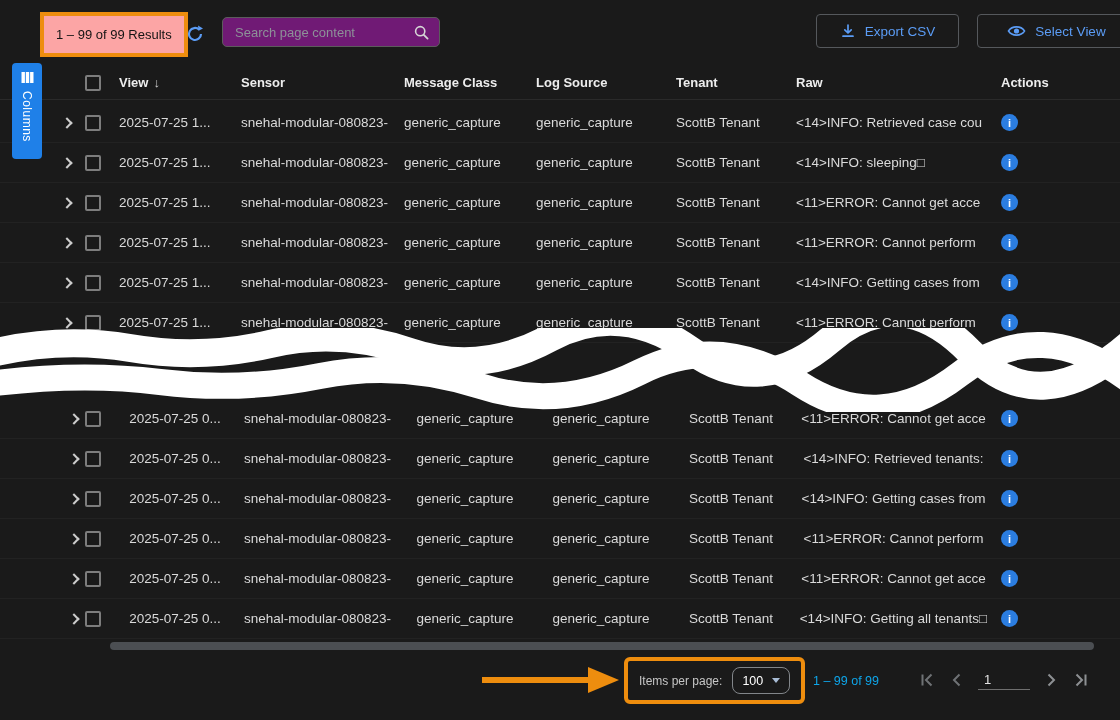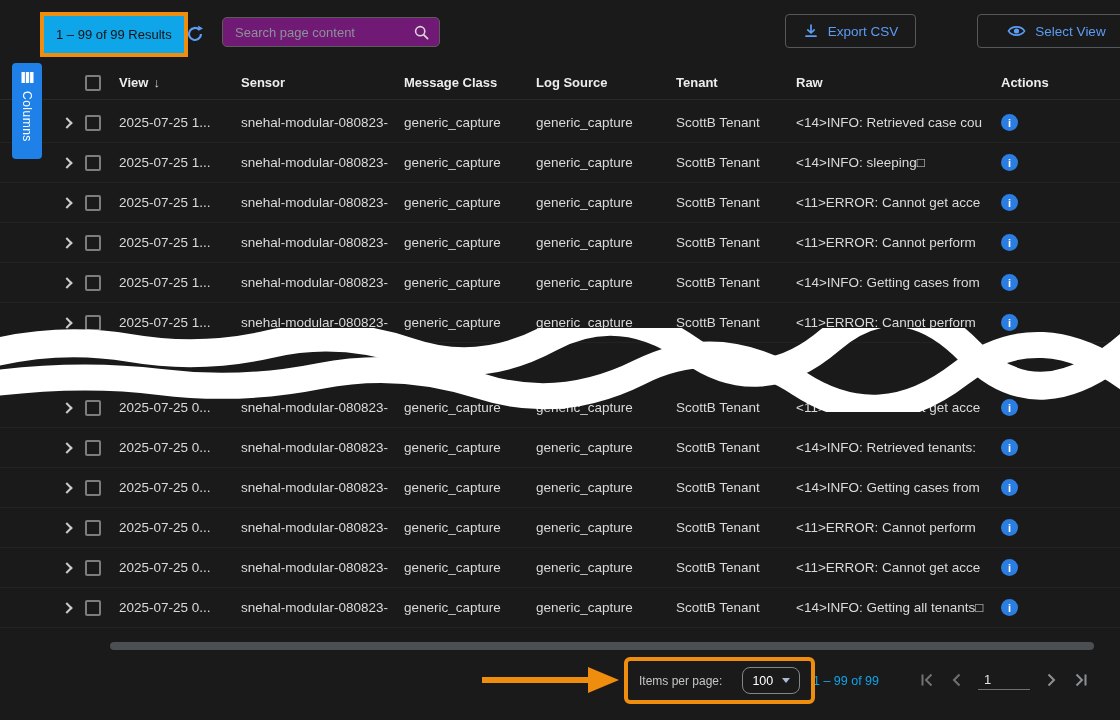--- a/index.html
+++ b/index.html
@@ -1,52 +1,52 @@
 <!DOCTYPE html>
 <html><head>
 <meta charset="utf-8">
 <style>
   * { margin:0; padding:0; box-sizing:border-box; }
   html,body { width:1120px; height:720px; }
   body { font-family:"Liberation Sans", sans-serif; background:#1a1a1a; overflow:hidden; }
   #app { position:relative; width:1120px; height:720px; background:#1a1a1a; overflow:hidden; }
 
   
-  .results-badge { position:absolute; left:40px; top:12px; height:45px; background:#0ea5e9;
+  .results-badge { position:absolute; left:40px; top:12px; height:45px; background:#fca5a5;
     border:4px solid #ee8d0e; display:flex; align-items:center; padding:16px 12px;
     font-size:13px; font-weight:500; color:#141414; z-index:30; white-space:nowrap; }
   .refresh { position:absolute; left:186px; top:25px; width:18px; height:18px; cursor:pointer; display:flex; }
   .searchbox { position:absolute; left:222px; top:17px; width:218px; height:30px;
     border:1px solid #5c5c5c; border-radius:5px; background:#701a75; display:flex; align-items:center; }
   .searchbox input { flex:1; min-width:0; background:transparent; border:none; outline:none;
     color:#e0e0e0; font-size:13px; padding:0 4px 0 12px; font-family:inherit; }
   .searchbox input::placeholder { color:#8d9198; }
   .s-icon { margin-right:10px; display:flex; }
   .tbtn { position:absolute; top:14px; height:34px; background:transparent; border:1px solid #55585c;
     border-radius:4px; color:#5b9cf5; font-size:13.5px; font-family:inherit; display:flex;
     align-items:center; justify-content:center; gap:9px; cursor:pointer; }
-  .tbtn.export { left:785px; width:131px; }
+  .tbtn.export { left:816px; width:143px; }
   .tbtn.select-view { left:959px; width:159px;margin-left:18px; }
 
   
   .columns-tab { position:absolute; left:12px; top:63px; width:30px; height:96px; background:#1f80e8;
     border-radius:4px; z-index:15; display:flex; flex-direction:column; align-items:center;
     padding-top:8px; gap:7px; cursor:pointer; }
   .vtext { writing-mode:vertical-rl; color:#ffffff; font-size:12px; letter-spacing:0.5px; }
 
   
   .tgrid { display:grid; grid-template-columns:30px 34px 122px 163px 132px 140px 120px 205px 64px;
     align-items:center; padding-left:55px; width:1120px; }
   .thead { position:absolute; left:0; top:66px; height:34px; font-weight:bold; font-size:13px;
     color:#ededed; border-bottom:1px solid rgba(255,255,255,0.07); }
   .hcell { display:flex; gap:5px; white-space:nowrap; overflow:hidden; }
   .sort { font-weight:normal; color:#cfcfcf; }
   .rows { position:absolute; left:0; width:1120px; z-index:1; }
   .rows-top { top:103px; }
-  .rows-bottom { top:388px; }
+  .rows-bottom { top:399px;text-align:center; }
   .rows-torn { top:358px; }
   .row { height:40px; font-size:13.5px; color:#dadada; border-bottom:1px solid rgba(255,255,255,0.04); }
   .cell { white-space:nowrap; overflow:hidden; padding-right:10px; }
   .chev { display:inline-block; width:8px; height:8px; border-top:2px solid #cdcdcd;
     border-right:2px solid #cdcdcd; transform:rotate(45deg); margin-left:8px; cursor:pointer; }
   .checkcell { display:flex; }
   .checkbox { width:16px; height:16px; border:2px solid #7d7d7d; border-radius:2px; cursor:pointer; }
   .actioncell { display:flex; }
   .info-icon { width:17px; height:17px; border-radius:50%; background:#2b7de0; color:#ffffff;
     font-size:11px; font-weight:bold; display:flex; align-items:center; justify-content:center; cursor:pointer; }
@@ -54,21 +54,21 @@
   
   .tear { position:absolute; left:0; top:328px; z-index:8; pointer-events:none; }
 
   
   .scroll-thumb { position:absolute; left:110px; top:642px; width:984px; height:8px;
     border-radius:4px; background:#4b4e52; cursor:pointer; }
 
   
   .annot-arrow { position:absolute; left:478px; top:662px; z-index:30; }
   .ipp-box { position:absolute; left:624px; top:657px; height:47px; border:4px solid #ee8d0e;
-    border-radius:6px; display:flex; align-items:center; gap:20px; padding:0 11px; z-index:25; }
+    border-radius:6px; display:flex; align-items:center; gap:10px; padding:0 11px; z-index:25; }
   .ipp-label { font-size:12px; color:#c6c6c6; white-space:nowrap; }
   .ipp-select { border:1px solid #82868a; border-radius:8px; height:27px; display:flex;
     align-items:center; gap:9px; padding:0 9px; color:#ffffff; font-size:12.5px; cursor:pointer; }
   .dd-chev { width:0; height:0; border-left:4.5px solid transparent; border-right:4.5px solid transparent;
     border-top:5px solid #a9bdd6; }
   .range { position:absolute; left:813px; top:674px; font-size:12.5px; color:#0ea5e9; }
   .pager { position:absolute; left:918px; top:670px; display:flex; align-items:center; gap:12px; }
   .pg { width:18px; height:18px; display:flex; align-items:center; justify-content:center; cursor:pointer; }
   .pg.first, .pg.prev { color:#6f7275; }
   .pg.next, .pg.last { color:#8d9093; }

